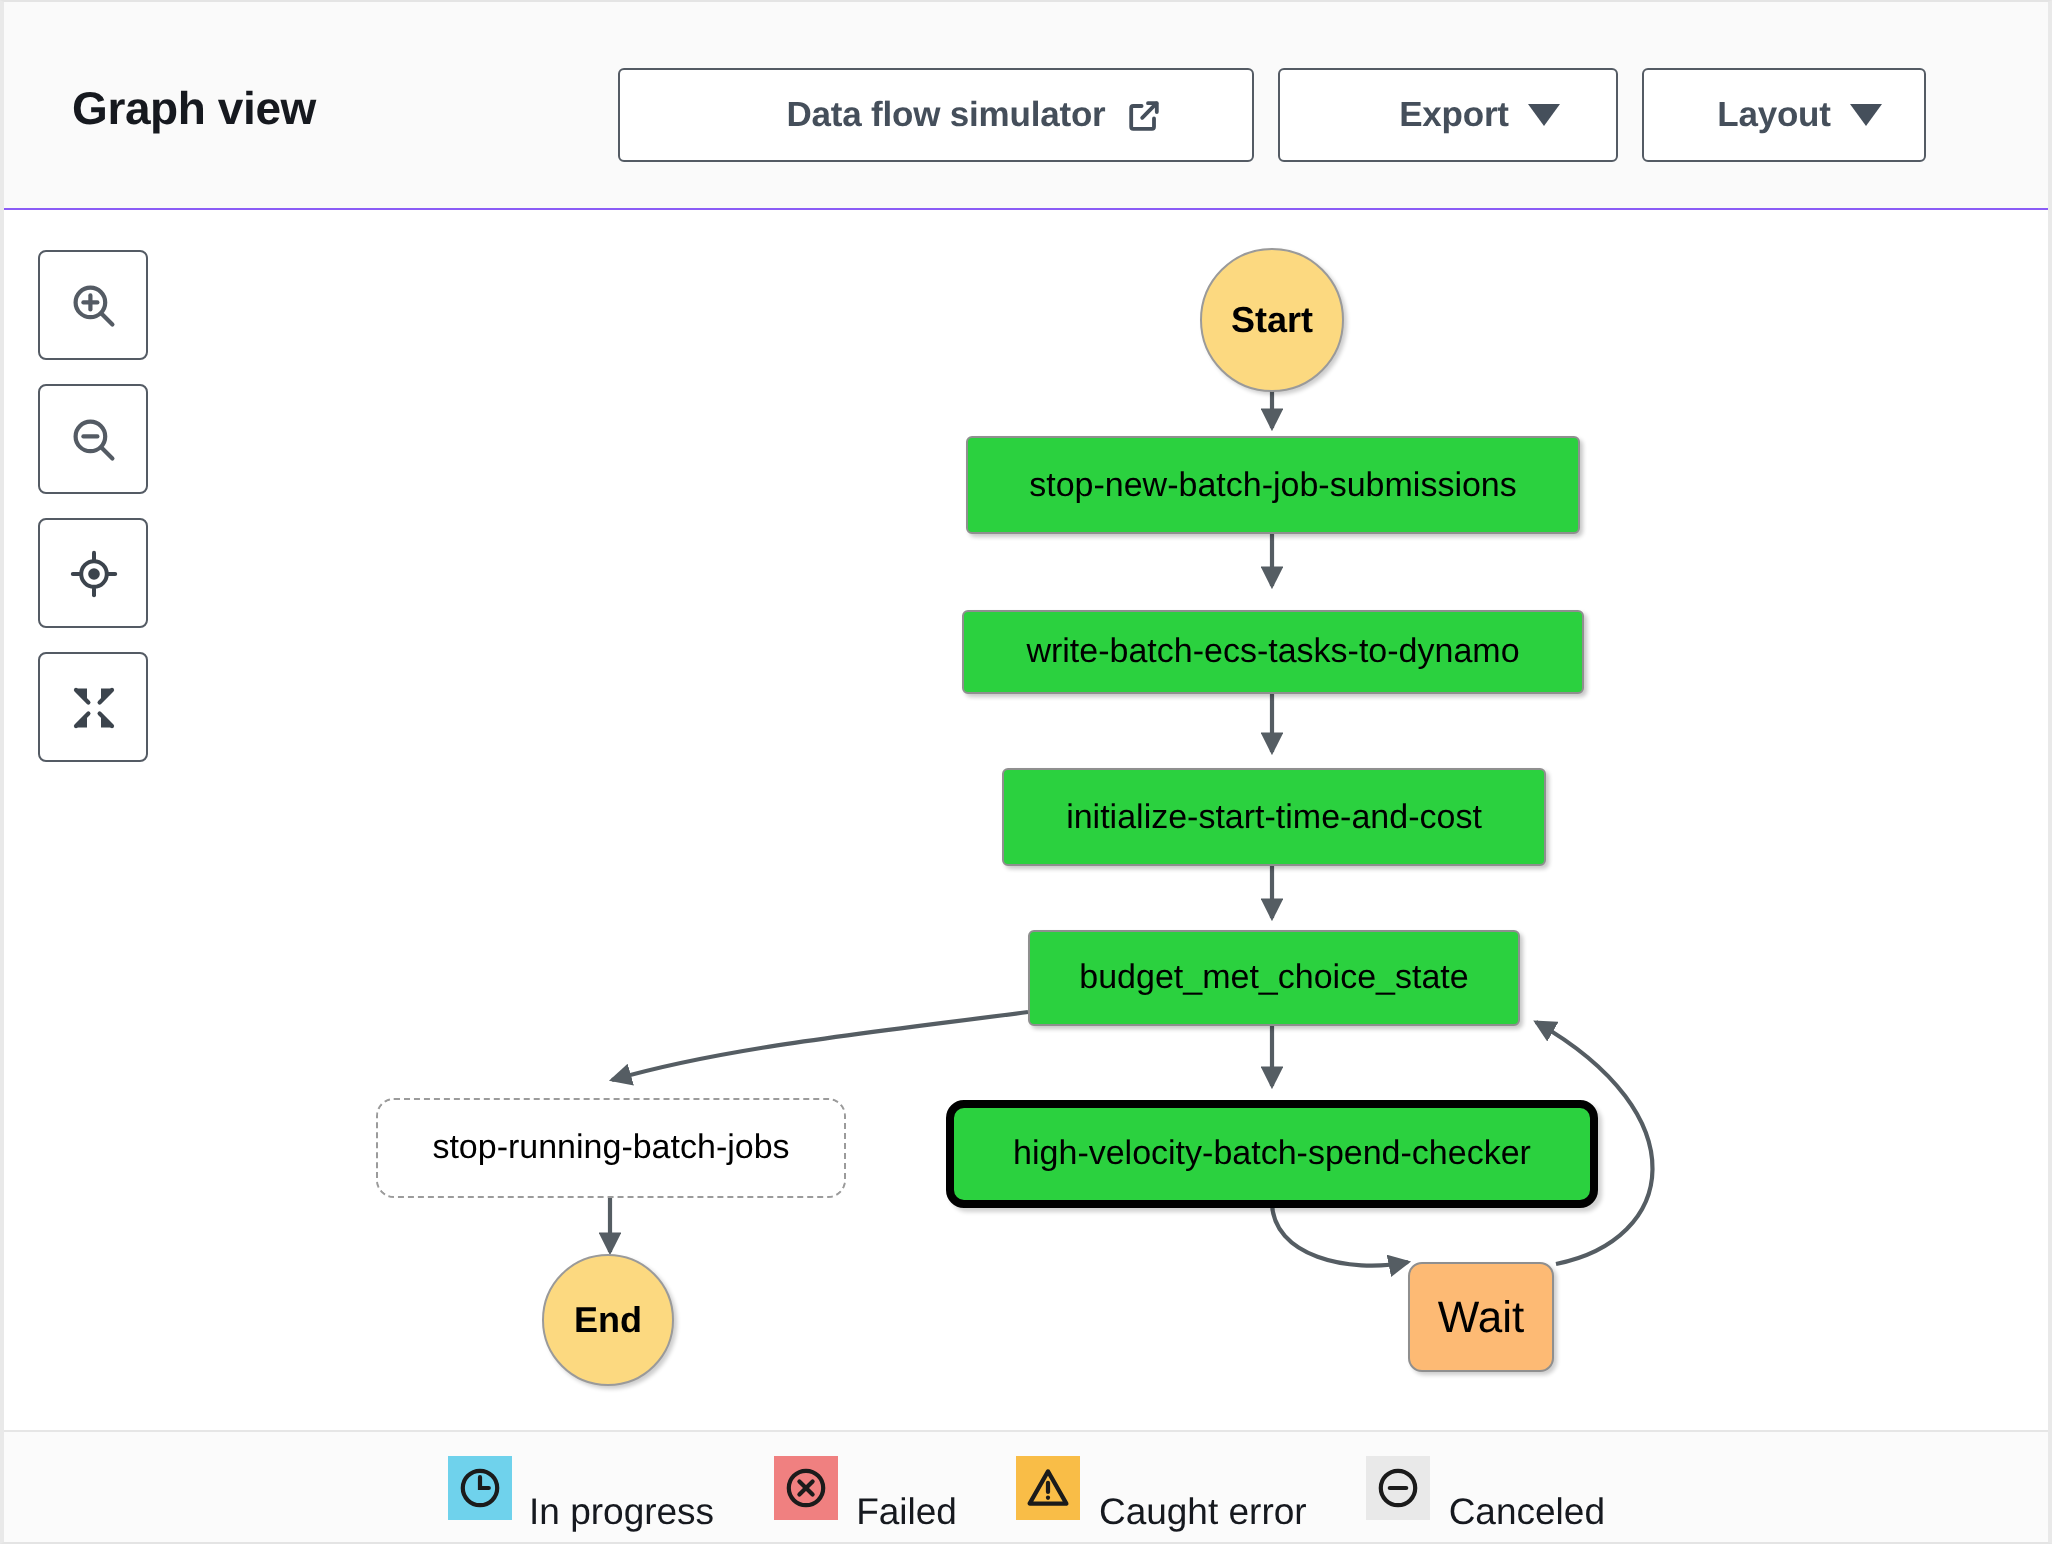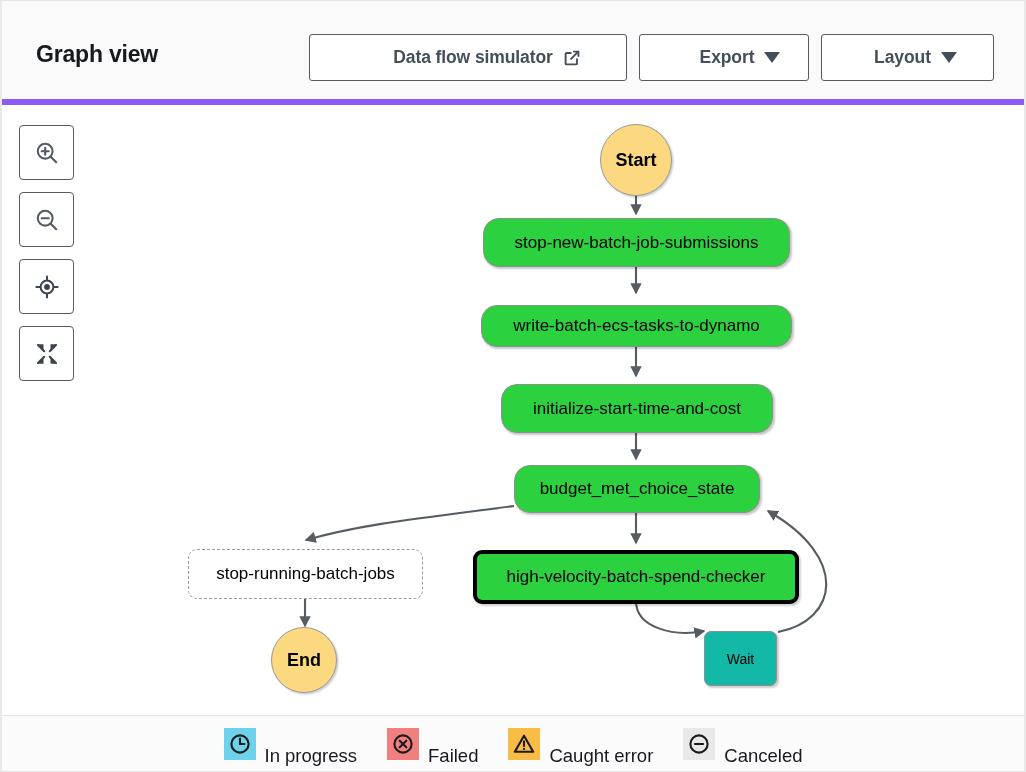--- a/index.html
+++ b/index.html
@@ -21,21 +21,21 @@
     border-right: 2px solid #e9e9e9;
   }
 
   
   .header {
     position: absolute;
     left: 0; top: 0;
     width: 1022px;
     height: 104px;
     background: #fafafa;
-    border-bottom: 6px solid #8b5cf6;
+    border-bottom: 1px solid #8b5cf6;
   }
   .header-title {
     position: absolute;
     left: 34px; top: 40px;
     font-size: 23px;
     font-weight: bold;
     color: #16191f;
     letter-spacing: -0.2px;
   }
   .btn {
@@ -49,21 +49,21 @@
     display: flex;
     align-items: center;
     justify-content: center;
     gap: 10px;
     cursor: pointer;
     user-select: none;
     letter-spacing: -0.1px;
   }
   #btn-simulator { left: 307px; top: 33px; width: 318px; height: 47px; padding-left: 38px; }
   #btn-export    { left: 637px; top: 33px; width: 170px; height: 47px; padding-left: 32px; }
-  #btn-layout    { left: 819px; top: 33px; width: 173px; height: 47px; padding-left: 16px; }
+  #btn-layout    { left: 819px; top: 33px; width: 142px; height: 47px; padding-left: 16px; }
 
   .ext-icon { width: 18px; height: 18px; display:block; }
   .caret {
     width: 0; height: 0;
     border-left: 8.5px solid transparent;
     border-right: 8.5px solid transparent;
     border-top: 11px solid #454f5b;
     display: block;
   }
 
@@ -108,39 +108,39 @@
     align-items: center;
     justify-content: center;
     color: #000000;
     font-size: 17px;
     cursor: pointer;
     white-space: nowrap;
   }
   .gnode.task {
     background: #2bd13f;
     border: 1.2px solid #8f8f8f;
-    border-radius: 16px;
+    border-radius: 3px;
     box-shadow: 1.5px 1.5px 2px rgba(0,0,0,0.22);
   }
   .gnode.selected {
     border: 4px solid #000000;
     border-radius: 9px;
     box-shadow: 2px 2px 2px rgba(0,0,0,0.18);
   }
   .gnode.dashed {
     background: #ffffff;
     border: 1.6px dashed #9b9b9b;
     border-radius: 9px;
   }
   .gnode.wait {
-    background: #14b8a6;
+    background: #fdba74;
     border: 1.2px solid #8f8f8f;
     border-radius: 7px;
     box-shadow: 1.5px 1.5px 2px rgba(0,0,0,0.2);
-    font-size: 14px;
+    font-size: 22px;
   }
   .gnode.terminal {
     background: #fcd980;
     border: 1.2px solid #9a9a9a;
     border-radius: 50%;
     font-weight: bold;
     font-size: 18px;
     box-shadow: 1.5px 1.5px 2px rgba(0,0,0,0.2);
   }
 

